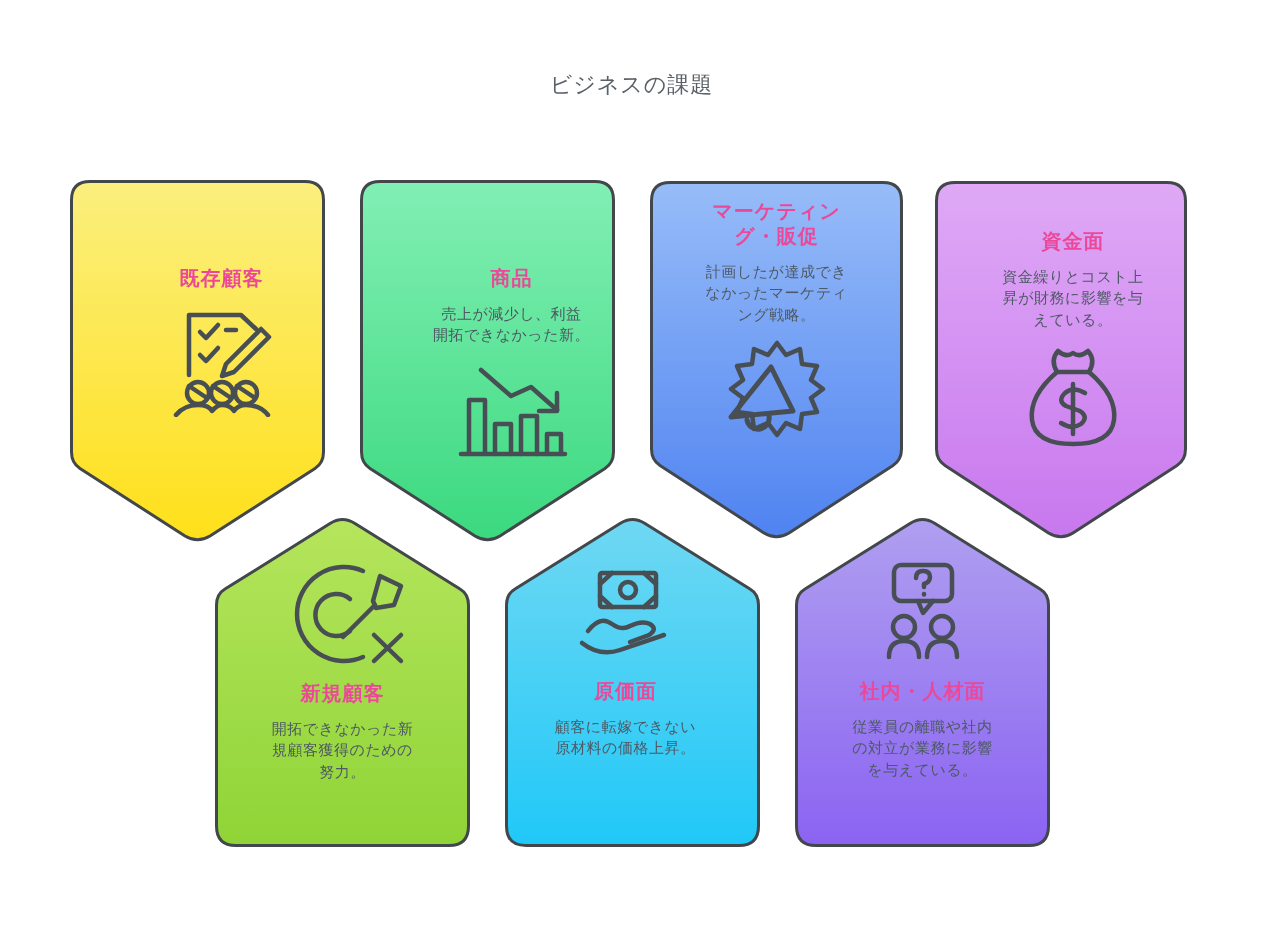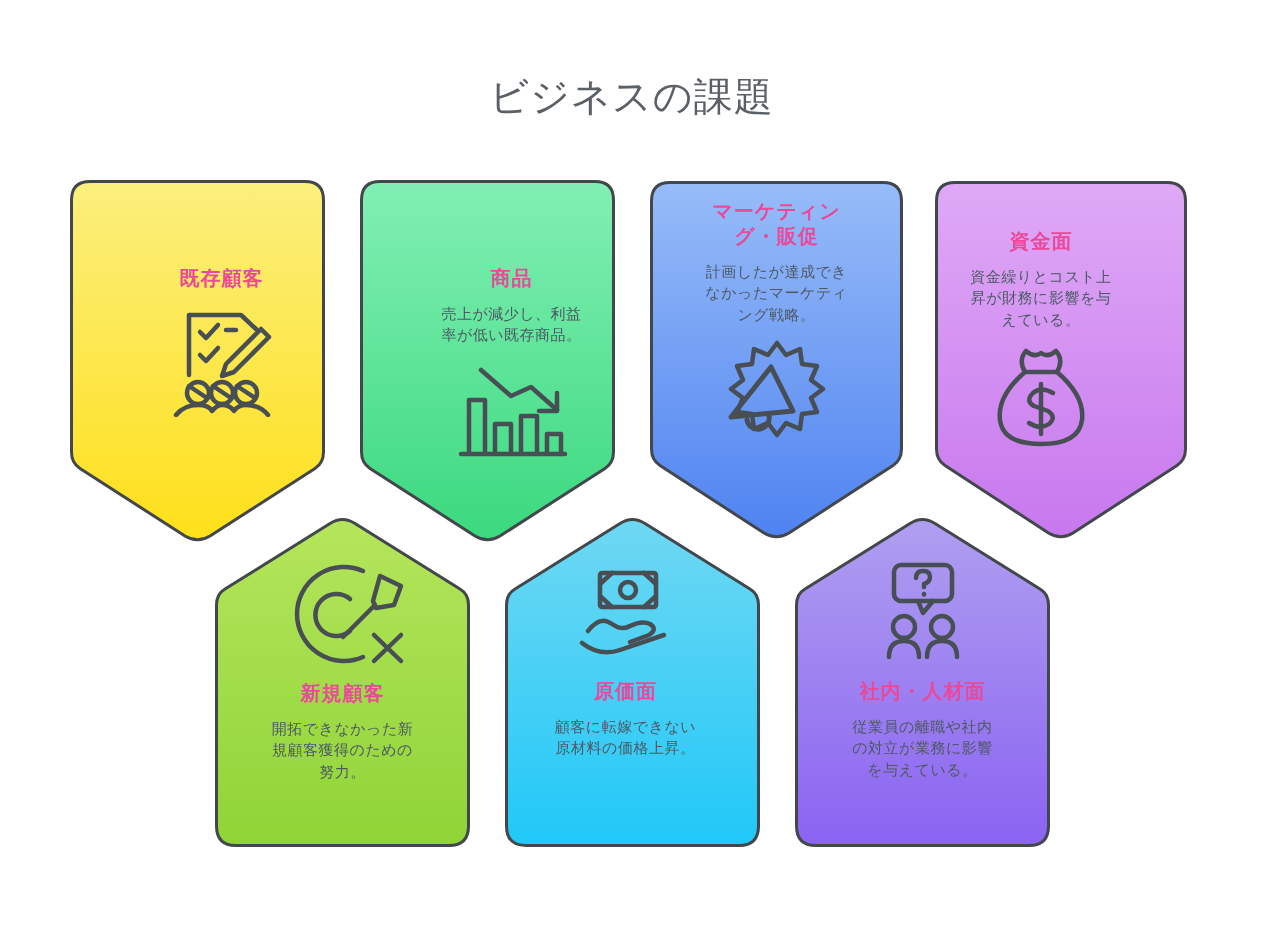--- a/index.html
+++ b/index.html
@@ -2,21 +2,21 @@
 <html><head>
 <meta charset="utf-8">
 <style>
   html,body{margin:0;padding:0;background:#ffffff;}
   .canvas{
     position:relative;width:1263px;height:951px;background:#ffffff;overflow:hidden;
     font-family:"Liberation Sans","DejaVu Sans",sans-serif;
   }
   .main-title{
     position:absolute;left:0;top:70px;width:100%;text-align:center;
-    font-size:39px;color:#5a6066;letter-spacing:1px;white-space:pre-line;
+    font-size:22px;color:#5a6066;letter-spacing:1px;white-space:pre-line;
   }
   .card{position:absolute;}
   .card svg.shape{position:absolute;left:0;top:0;}
   .card .content{
     position:relative;width:100%;height:100%;
     display:flex;flex-direction:column;align-items:center;text-align:center;
     box-sizing:border-box;
   }
   .card-title{
     font-size:20px;font-weight:bold;color:#ec4899;line-height:1.25;
@@ -80,21 +80,21 @@
           <linearGradient id="grad1" x1="0" y1="0" x2="0" y2="1">
         <stop offset="0" stop-color="#82efb4"></stop>
         <stop offset="1" stop-color="#3bd97f"></stop>
       </linearGradient>
         </defs>
       <path d="M 20 1.5 H 235 Q 253.5 1.5 253.5 20 V 272 Q 253.5 283 245 288.5 L 140 356 Q 127.5 363.5 115 356 L 10 288.5 Q 1.5 283 1.5 272 V 20 Q 1.5 1.5 20 1.5 Z" fill="url(#grad1)" stroke="#42474c" stroke-width="3" stroke-linejoin="round"></path>
     </svg>
     <div class="content">
       <div class="card-title">商品</div>
       <div class="card-body">売上が減少し、利益
-率が低い既存商品。</div>
+開拓できなかった新。</div>
       <div class="icon">
         <svg width="118" height="104" viewBox="0 0 118 104" fill="none" stroke="#474e54" stroke-width="4.5" stroke-linecap="round" stroke-linejoin="round">
           <path d="M 8 94 H 112"></path>
           <path d="M 16 40 V 94 M 32 40 V 94 M 16 40 H 32"></path>
           <path d="M 42 64 V 94 M 58 64 V 94 M 42 64 H 58"></path>
           <path d="M 68 56 V 94 M 84 56 V 94 M 68 56 H 84"></path>
           <path d="M 94 74 V 94 M 108 74 V 94 M 94 74 H 108"></path>
           <path d="M 28 10 L 58 36 L 78 27 L 104 50"></path>
           <path d="M 104 33 V 51 H 86"></path>
         </svg>
@@ -121,21 +121,21 @@
       <div class="icon">
         <svg width="124" height="108" viewBox="0 0 124 108" fill="none" stroke="#474e54" stroke-width="4.5" stroke-linecap="round" stroke-linejoin="round">
           <path d="M108 50 L96 41 L102 27 L87 25 L85 10 L71 16 L62 4 L53 16 L39 10 L37 25 L22 27 L28 41 L16 50 L28 59 L22 73 L37 75 L39 90 L53 84 L62 96 L71 84 L85 90 L87 75 L102 73 L96 59 Z"></path>
           <path d="M 16 78 L 56 28 L 78 72 Z" stroke-width="5"></path>
           <path d="M 32 81 A 11 11 0 0 0 54 77" stroke-width="5"></path>
         </svg>
       </div>
     </div>
   </div>
 
-  <div class="card c3" style="left:935px;top:181px;width:212px;height:362px;">
+  <div class="card c3" style="left:935px;top:181px;width:212px;height:362px;padding-left:32px;">
     <svg class="shape" width="252" height="362" viewBox="0 0 252 362">
       <defs>
           <linearGradient id="grad3" x1="0" y1="0" x2="0" y2="1">
         <stop offset="0" stop-color="#dfa9f6"></stop>
         <stop offset="1" stop-color="#c878ee"></stop>
       </linearGradient>
         </defs>
       <path d="M 20 1.5 H 232 Q 250.5 1.5 250.5 20 V 268 Q 250.5 279 242 284.5 L 138 352 Q 126 359.5 113.5 352 L 10 284.5 Q 1.5 279 1.5 268 V 20 Q 1.5 1.5 20 1.5 Z" fill="url(#grad3)" stroke="#42474c" stroke-width="3" stroke-linejoin="round"></path>
     </svg>
     <div class="content">

